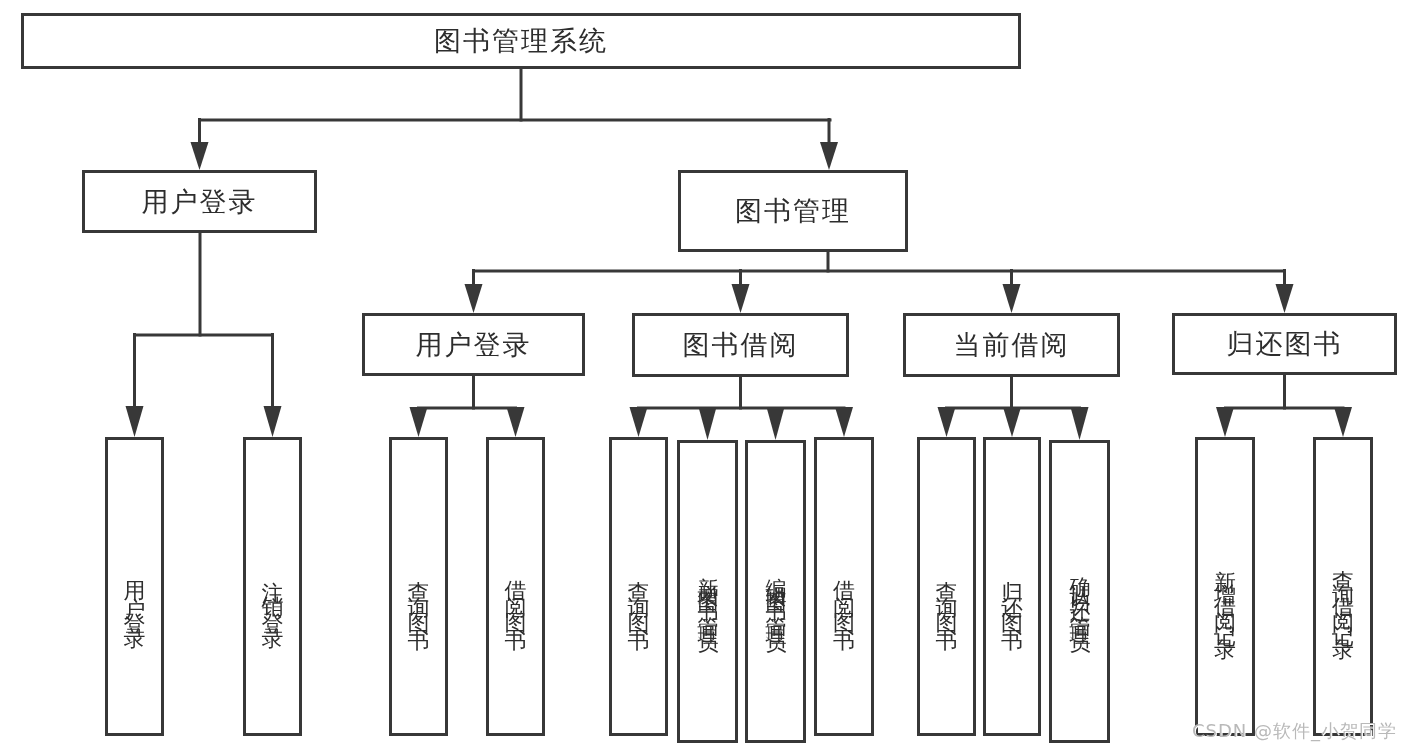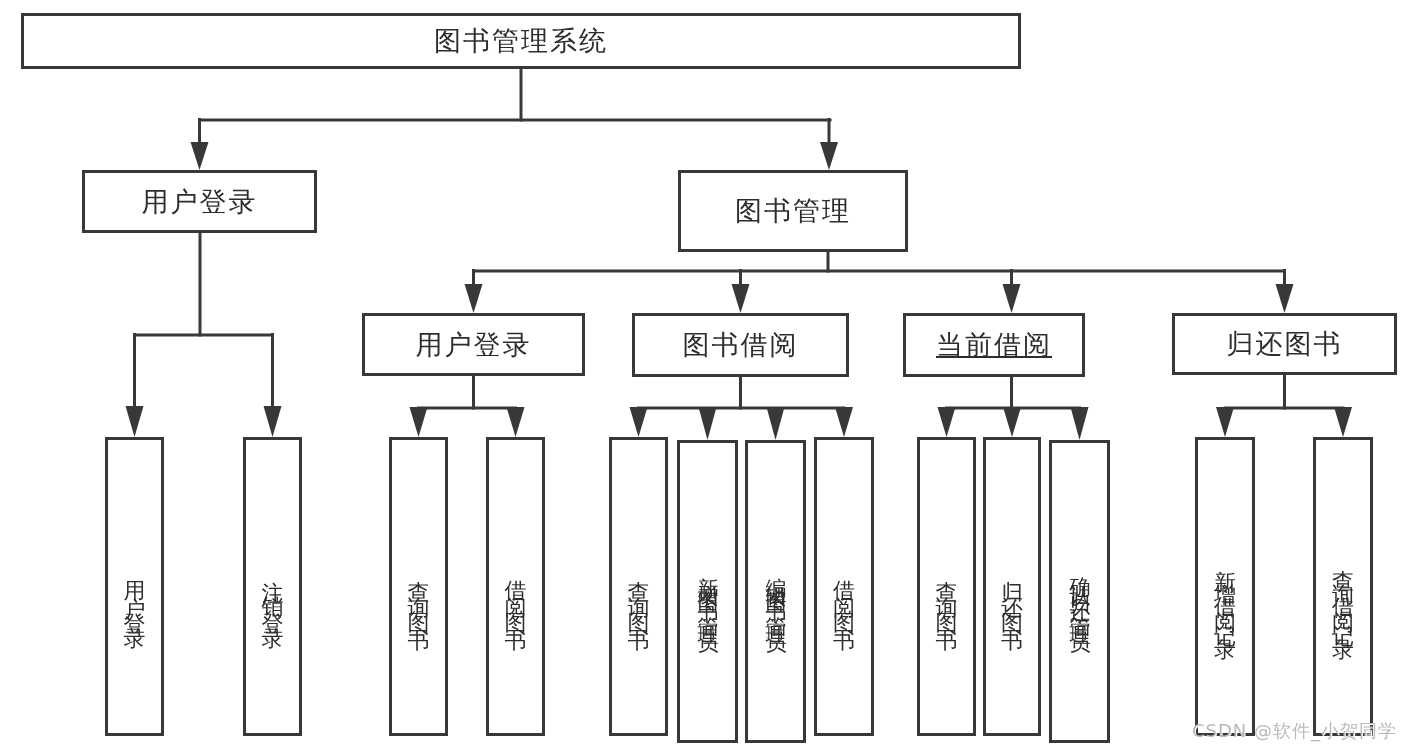--- a/index.html
+++ b/index.html
@@ -121,21 +121,21 @@
   <div class="box" style="left:678px; top:170px; width:230px; height:82px;">
     <span class="hlbl">图书管理</span>
   </div>
 
   <div class="box" style="left:362px; top:313px; width:223px; height:63px;">
     <span class="hlbl">用户登录</span>
   </div>
   <div class="box" style="left:632px; top:313px; width:217px; height:64px;">
     <span class="hlbl">图书借阅</span>
   </div>
-  <div class="box" style="left:903px; top:313px; width:182px; height:64px;text-decoration:underline;">
+  <div class="box" style="left:903px; top:313px; width:217px; height:64px;">
     <span class="hlbl">当前借阅</span>
   </div>
   <div class="box" style="left:1172px; top:313px; width:225px; height:62px;">
     <span class="hlbl">归还图书</span>
   </div>
 
   <div class="box vert sp4" style="left:105px; top:437px; width:59px; height:299px;">
     <span class="vlbl">用户登录</span>
   </div>
   <div class="box vert sp4" style="left:243px; top:437px; width:59px; height:299px;">

